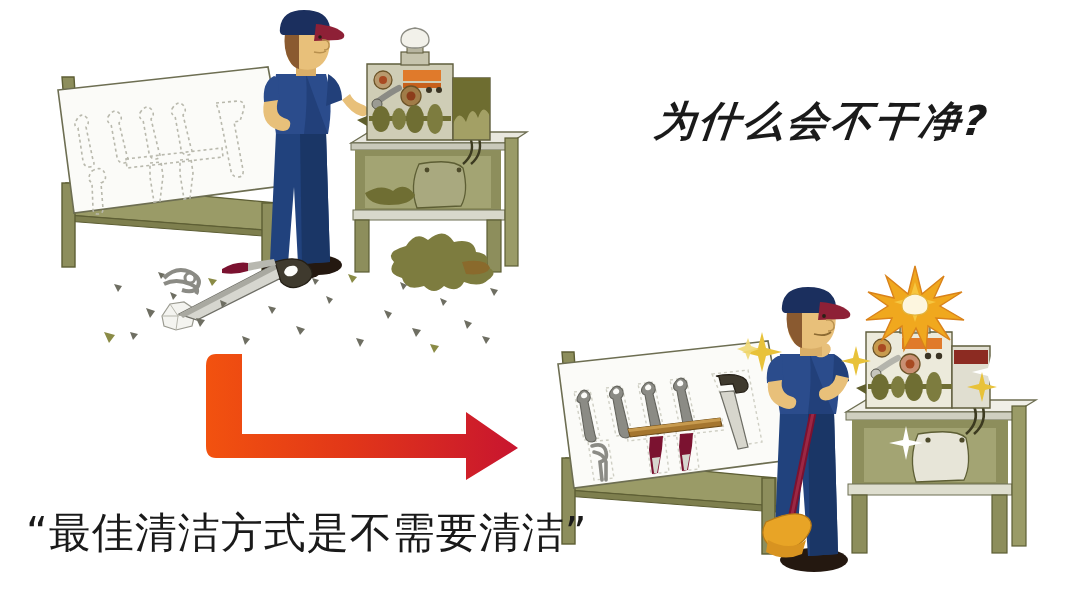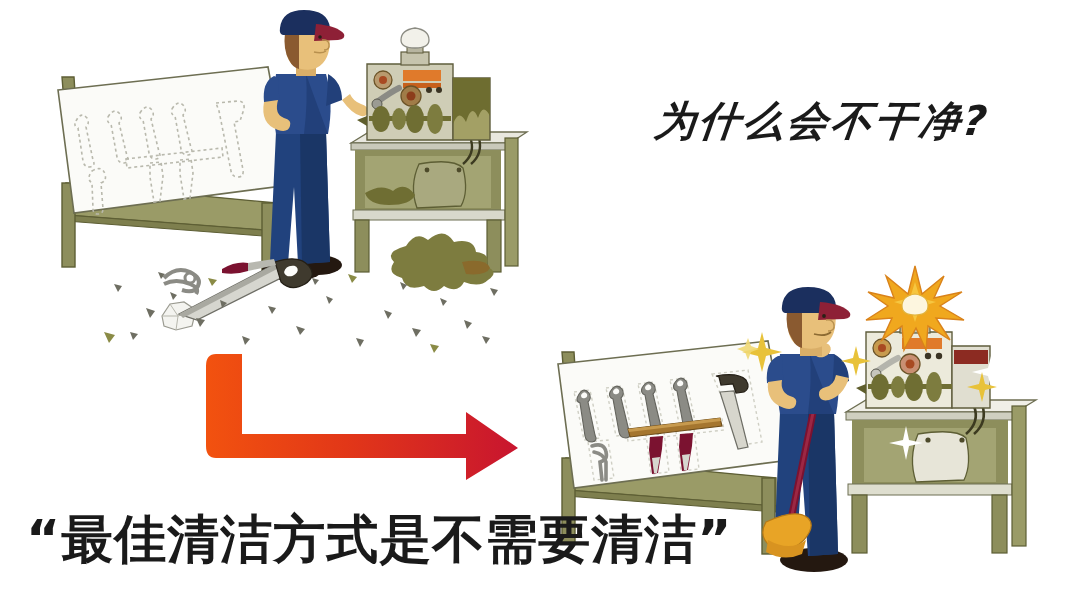--- a/index.html
+++ b/index.html
@@ -7,21 +7,21 @@
        font-family:"Liberation Sans","DejaVu Sans",sans-serif;}
   #stage{position:relative;width:1080px;height:591px;background:#ffffff;}
 
   
   .headline{
     position:absolute;color:#1a1a1a;white-space:nowrap;
     font-family:"DejaVu Sans","Liberation Sans",sans-serif;
   }
   #question{left:655px;top:94px;font-size:41px;font-weight:700;
             font-style:italic;letter-spacing:3px;transform:skewX(-6deg);}
-  #quote{left:26px;top:505px;font-size:52px;font-weight:700;letter-spacing:1px;}
+  #quote{left:26px;top:505px;font-size:42px;font-weight:400;letter-spacing:1px;}
 
   
   .abs{position:absolute;}
   svg{display:block;overflow:visible;}
 </style>
 </head>
 <body>
 
 <div id="stage">
 

